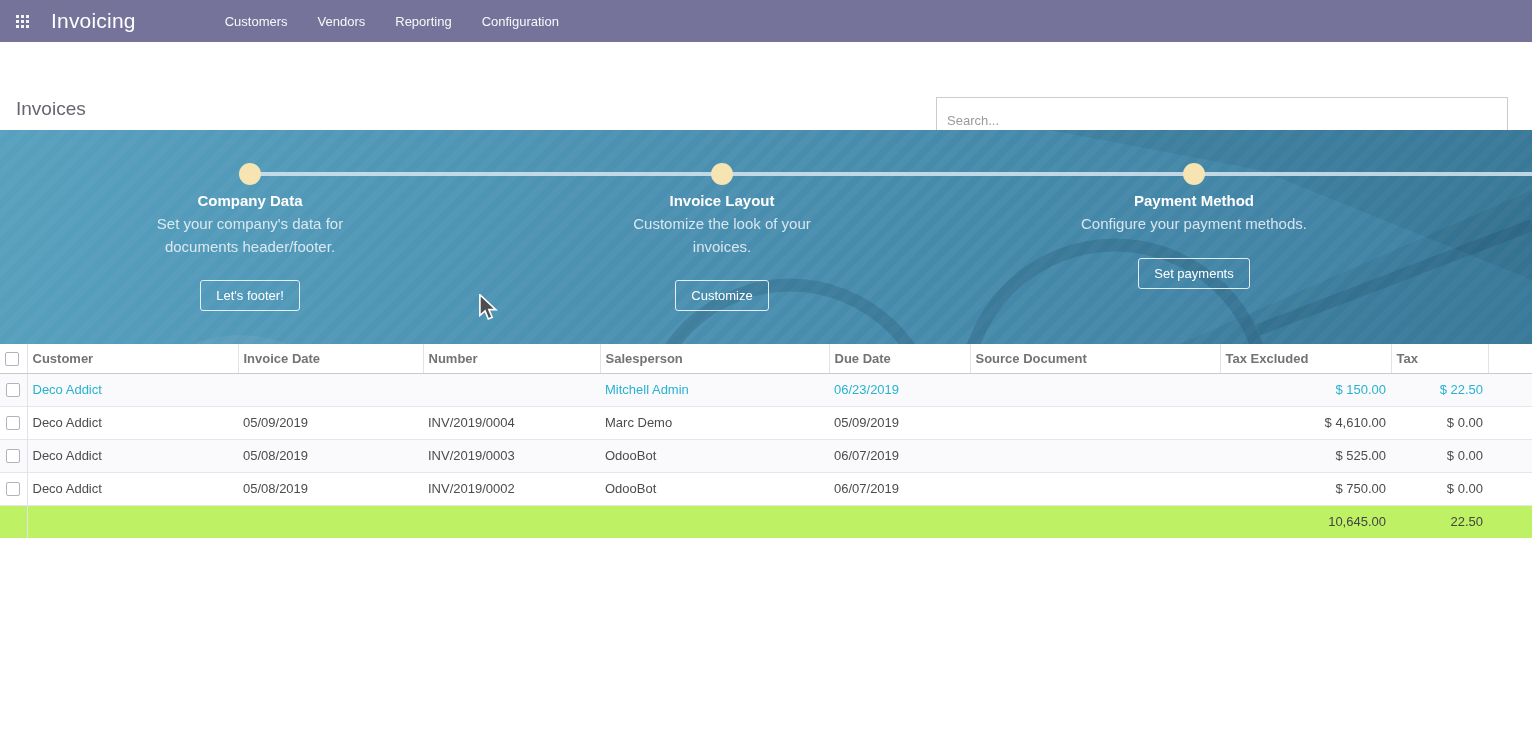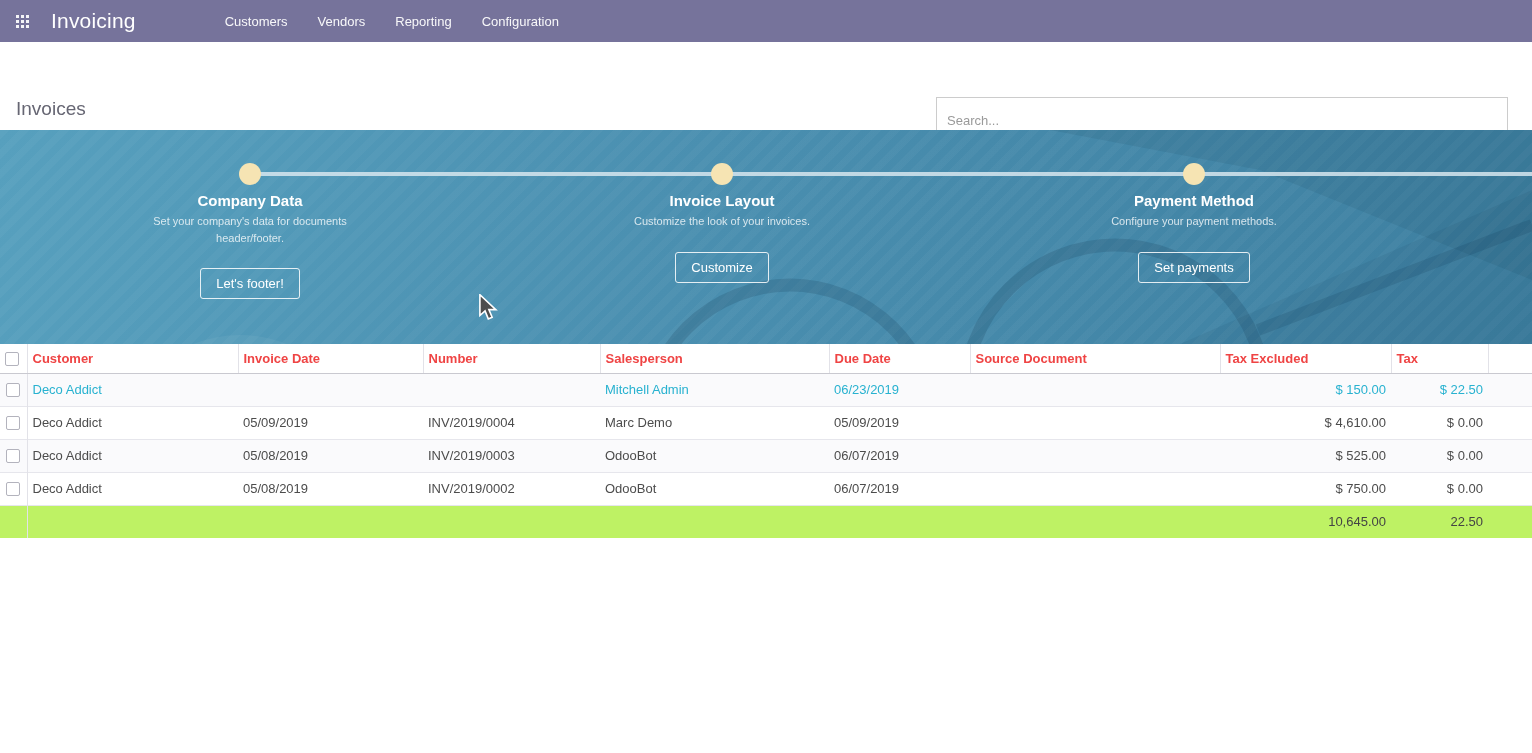--- a/index.html
+++ b/index.html
@@ -31,29 +31,29 @@
   
   .banner { position:relative; height:214px; overflow:hidden;
     background:linear-gradient(105deg,#57a0be 0%,#4a8fb0 45%,#3d7fa0 100%); }
   .banner .texture { position:absolute; inset:0;
     background:repeating-linear-gradient(135deg, rgba(255,255,255,.03) 0 7px, transparent 7px 14px); }
   .banner svg.photo { position:absolute; inset:0; }
   .progress-line { position:absolute; top:42px; left:250px; right:0; height:4px; background:rgba(215,230,238,.85); }
   .step-dot { position:absolute; top:33px; width:22px; height:22px; border-radius:50%; background:#f6e4b3; }
   .step { position:absolute; top:62px; width:320px; text-align:center; }
   .step h3 { color:#fff; font-size:15px; font-weight:bold; margin-bottom:4px; }
-  .step p { color:rgba(255,255,255,.78); font-size:11px; line-height:1.5; width:230px; margin:0 auto; }
+  .step p { color:rgba(255,255,255,.78); font-size:15px; line-height:1.5; width:230px; margin:0 auto; }
   .step .btn-ghost { margin-top:22px; display:inline-block; background:transparent; border:1px solid rgba(255,255,255,.85); color:#fff; font-size:13px; padding:7px 15px; border-radius:3px; cursor:pointer; font-family:Liberation Sans, sans-serif; }
 
   
   .cursor { position:absolute; left:478px; top:294px; z-index:50; pointer-events:none; }
 
   
   table.listview { width:1532px; border-collapse:collapse; table-layout:fixed; font-size:13px; color:#4c4c4c; }
-  table.listview th { font-weight:bold; color:#ef4444; text-align:left; height:29px; padding:0 5px; border-bottom:1px solid #c9c9d0; border-right:1px solid #e2e2e8; background:#fff; white-space:nowrap; overflow:hidden; }
+  table.listview th { font-weight:bold; color:#737373; text-align:left; height:29px; padding:0 5px; border-bottom:1px solid #c9c9d0; border-right:1px solid #e2e2e8; background:#fff; white-space:nowrap; overflow:hidden; }
   table.listview th:last-child { border-right:none; }
   table.listview td { height:33px; padding:0 5px; border-top:1px solid #e6e6ec; white-space:nowrap; overflow:hidden; }
   table.listview tbody tr:nth-child(odd) td { background:#fafafc; }
   table.listview tbody tr:nth-child(even) td { background:#fff; }
   .col-num { text-align:right; }
   th.col-num { padding-right:6px; }
   .cb { display:inline-block; width:14px; height:14px; border:1px solid #b3b3bd; border-radius:2px; background:#fff; vertical-align:middle; cursor:pointer; }
   td.cb-cell, th.cb-cell { text-align:center; padding:0; border-right:1px solid #e2e2e8; }
   tr.draft td { color:#28b2d0; }
   tfoot td { background:#bef264; font-weight:normal; height:27px; border-top:1px solid #cfcfd6; color:#444; }

